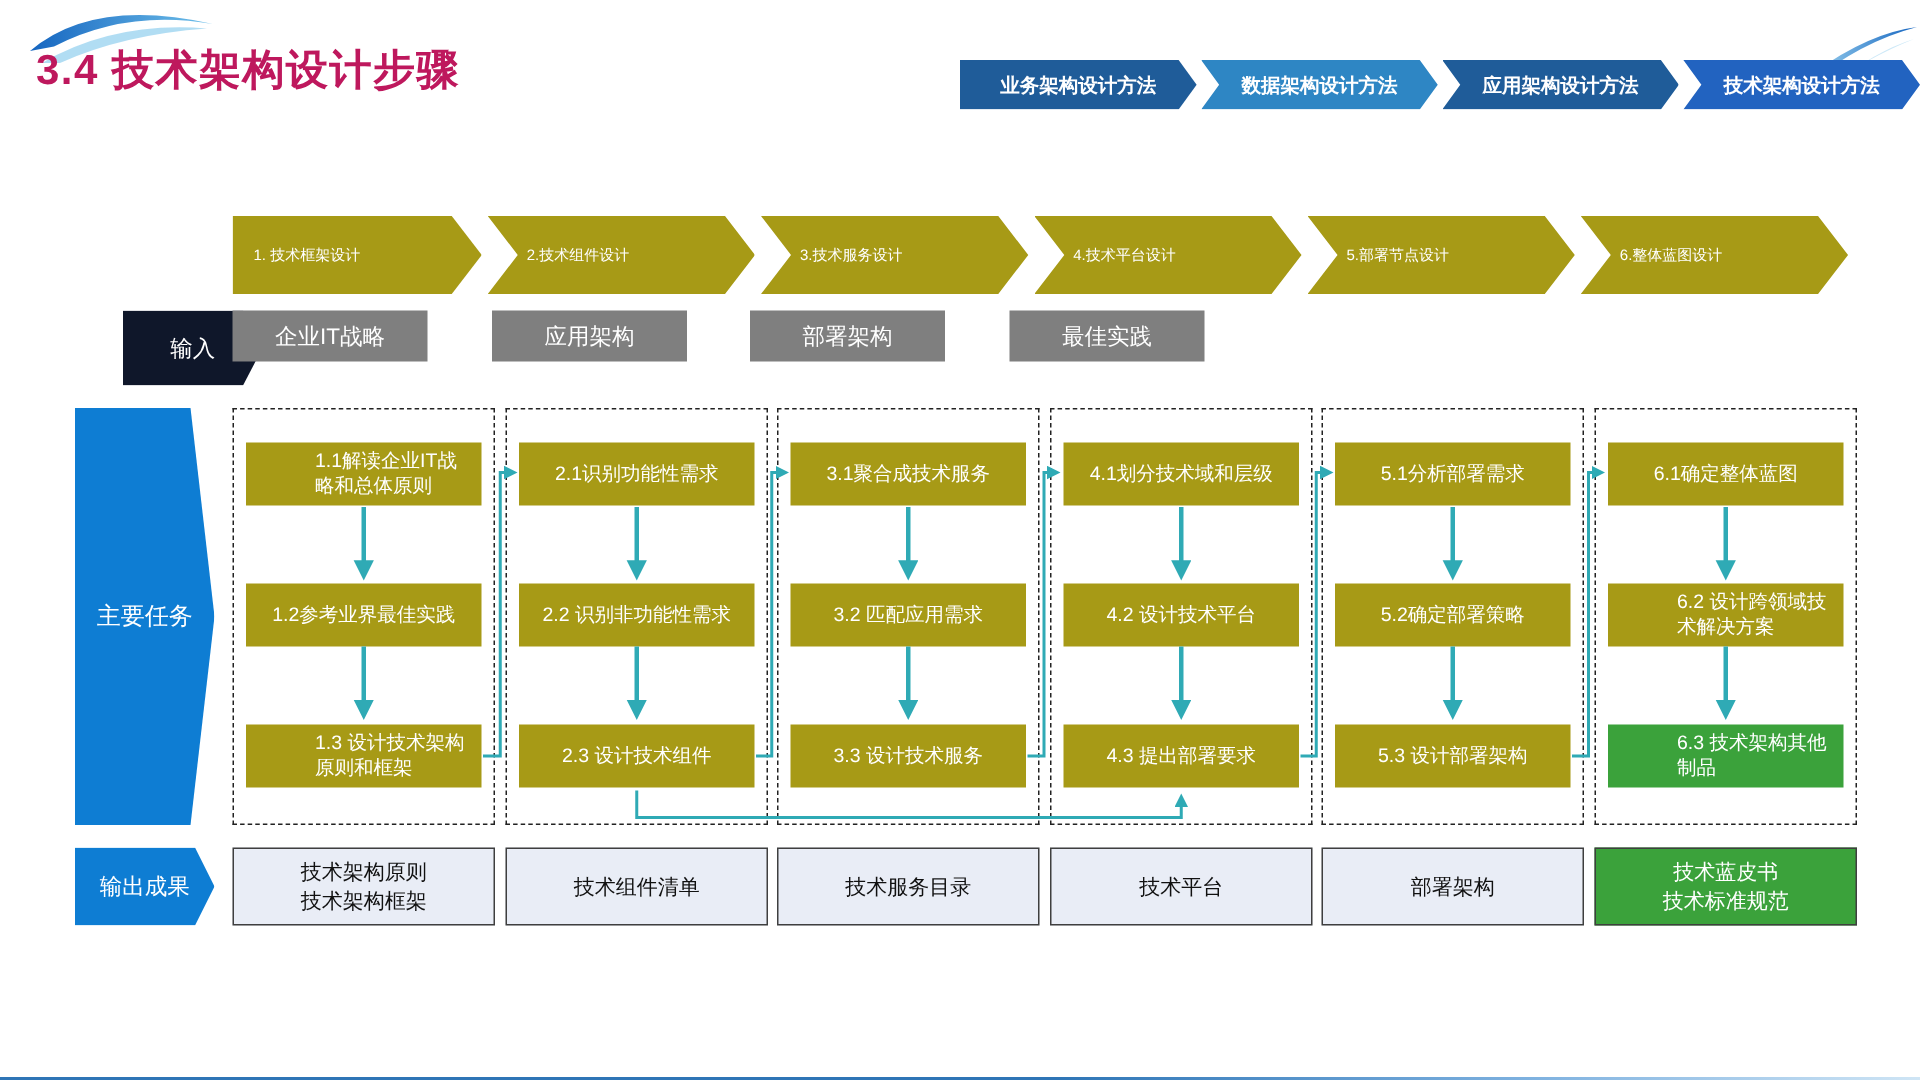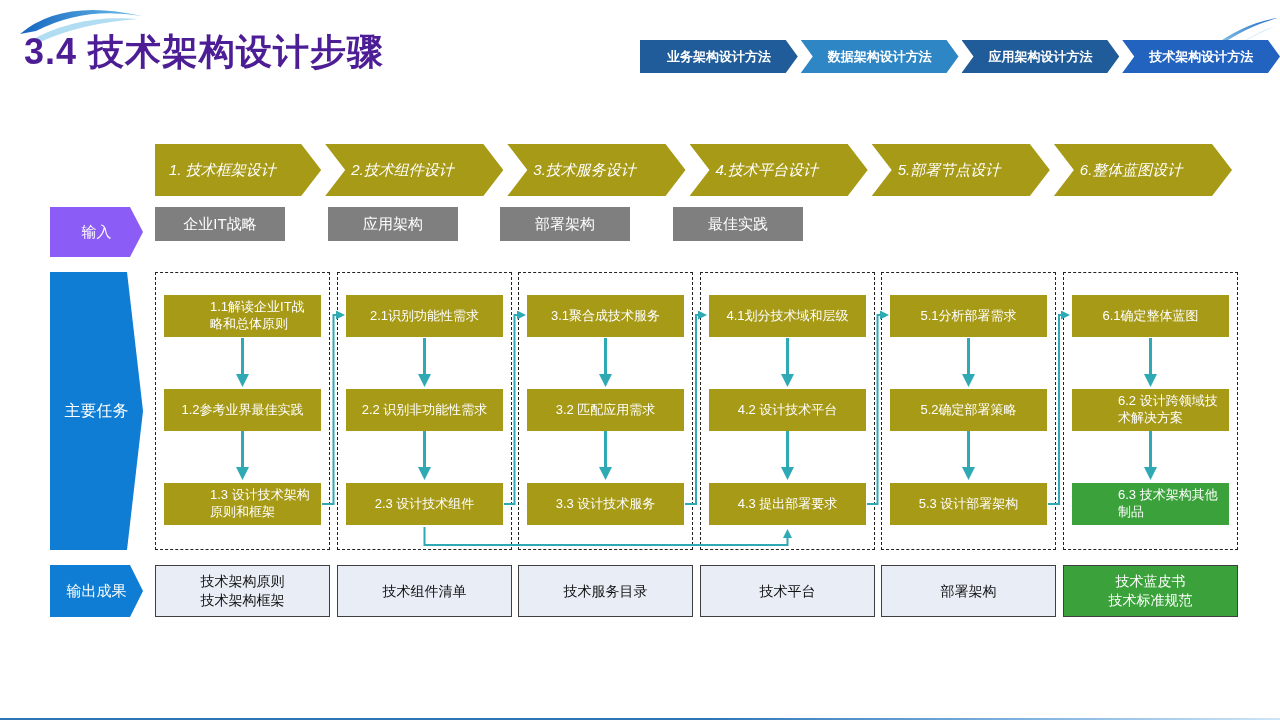--- a/index.html
+++ b/index.html
@@ -1,34 +1,34 @@
 <!DOCTYPE html>
 <html><head>
 <meta charset="utf-8">
 <style>
   * { margin:0; padding:0; box-sizing:border-box; }
   html,body { background:#fff; }
   body { font-family:"Liberation Sans","DejaVu Sans",sans-serif; }
   .canvas { position:relative; width:1280px; height:720px; background:#fff; overflow:hidden; }
 
-  .title { position:absolute; left:24px; top:28px; font-size:36px; font-weight:bold; color:#4c1d95; letter-spacing:1px;text-align:right; }
+  .title { position:absolute; left:24px; top:28px; font-size:28px; font-weight:bold; color:#be185d; letter-spacing:1px;text-align:right; }
 
   .swoosh-tl { position:absolute; left:16px; top:4px; width:128px; height:44px; }
   .swoosh-tr { position:absolute; left:1206px; top:14px; width:74px; height:48px; }
 
   
   .breadcrumb { position:absolute; left:640px; top:40px; width:640px; height:33px; display:flex; gap:3px; }
   .crumb { flex:1; display:flex; align-items:center; justify-content:center; color:#fff; font-size:13px; font-weight:bold;
            clip-path:polygon(0 0, calc(100% - 12px) 0, 100% 50%, calc(100% - 12px) 100%, 0 100%, 12px 50%); }
   .crumb.first { clip-path:polygon(0 0, calc(100% - 12px) 0, 100% 50%, calc(100% - 12px) 100%, 0 100%); }
 
   
   .steps { position:absolute; left:155px; top:144px; width:1077px; height:52px; display:flex; gap:4px; }
-  .step { flex:1; display:flex; align-items:center; color:#fff; font-size:15px; padding-left:26px;
-          clip-path:polygon(0 0, calc(100% - 20px) 0, 100% 50%, calc(100% - 20px) 100%, 0 100%, 20px 50%);font-style:italic; }
+  .step { flex:1; display:flex; align-items:center; color:#fff; font-size:10px; padding-left:26px;
+          clip-path:polygon(0 0, calc(100% - 20px) 0, 100% 50%, calc(100% - 20px) 100%, 0 100%, 20px 50%); }
   .step.first { padding-left:14px; clip-path:polygon(0 0, calc(100% - 20px) 0, 100% 50%, calc(100% - 20px) 100%, 0 100%); }
 
   
   .row-label { position:absolute; left:50px; width:93px; display:flex; align-items:center; justify-content:center;
                color:#fff; font-size:15px; clip-path:polygon(0 0, calc(100% - 13px) 0, 100% 50%, calc(100% - 13px) 100%, 0 100%); }
   .row-label.input  { top:207px; height:50px; }
   .row-label.tasks  { top:272px; height:278px; font-size:16px; clip-path:polygon(0 0, calc(100% - 16px) 0, 100% 50%, calc(100% - 16px) 100%, 0 100%); }
   .row-label.output { top:565px; height:52px; }
 
   .input-box { position:absolute; top:207px; width:130px; height:34px; display:flex; align-items:center; justify-content:center;
@@ -89,21 +89,21 @@
 
   <div class="steps">
     <div class="step first" style="background: rgb(167, 154, 22);">1. 技术框架设计</div>
     <div class="step" style="background: rgb(167, 154, 22);">2.技术组件设计</div>
     <div class="step" style="background: rgb(167, 154, 22);">3.技术服务设计</div>
     <div class="step" style="background: rgb(167, 154, 22);">4.技术平台设计</div>
     <div class="step" style="background: rgb(167, 154, 22);">5.部署节点设计</div>
     <div class="step" style="background: rgb(167, 154, 22);">6.整体蓝图设计</div>
   </div>
 
-  <div class="row-label input" style="background: #8b5cf6;">输入</div>
+  <div class="row-label input" style="background: #0f172a; margin-left: 32px;">输入</div>
   <div class="row-label tasks" style="background: rgb(14, 125, 211);">主要任务</div>
   <div class="row-label output" style="background: rgb(14, 125, 211);">输出成果</div>
 
   <div class="input-box" style="left: 155px; background: rgb(127, 127, 127);">企业IT战略</div>
   <div class="input-box" style="left: 328px; background: rgb(127, 127, 127);">应用架构</div>
   <div class="input-box" style="left: 500px; background: rgb(127, 127, 127);">部署架构</div>
   <div class="input-box" style="left: 673px; background: rgb(127, 127, 127);">最佳实践</div>
 
   <div class="task-col" style="left:155px;">
     <div class="task-box r1 wrap" style="background: rgb(167, 154, 22);">1.1解读企业IT战略和总体原则</div>

